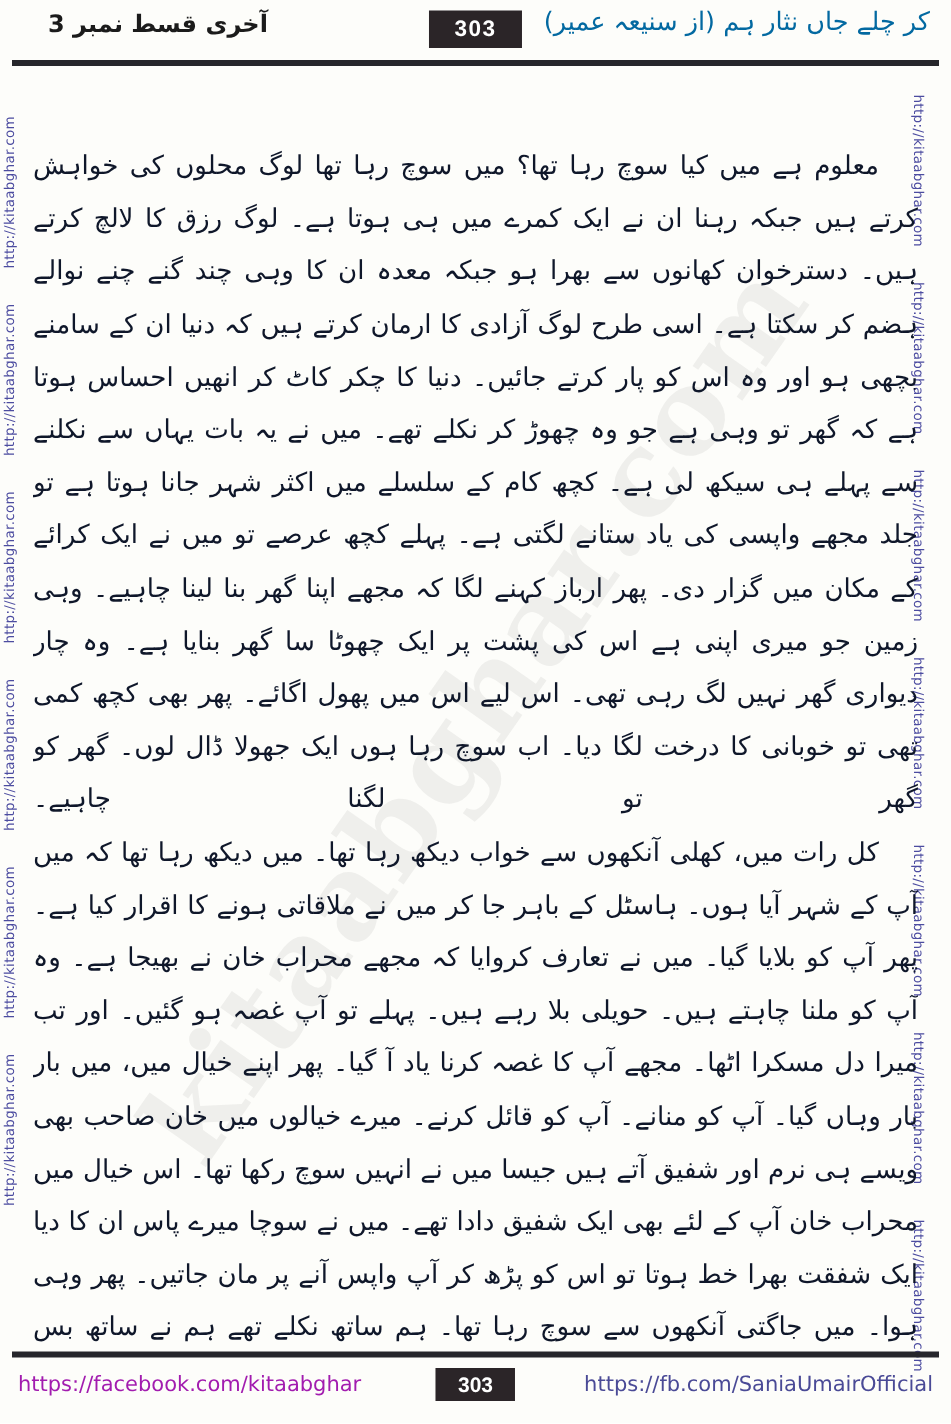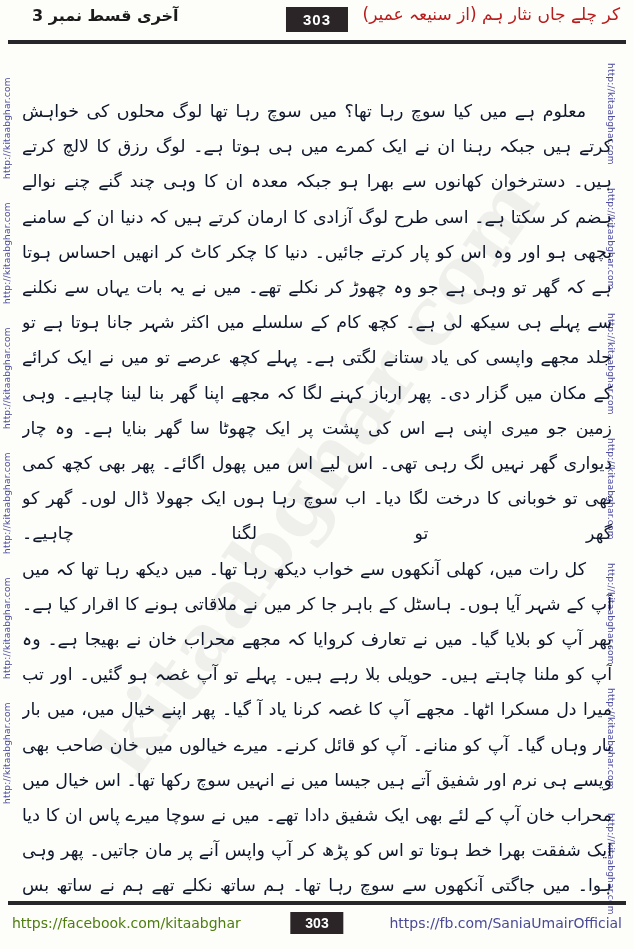--- a/index.html
+++ b/index.html
@@ -42,21 +42,21 @@
     top: 0;
     left: 0;
     right: 0;
     height: 42px;
     z-index: 3;
   }
   .hdr-right {
     position: absolute;
     right: 14px;
     top: 4px;
-    color: #b91c1c;
+    color: #0369a1;
     font-size: 17px;
     direction: rtl;
     font-family: "DejaVu Sans", sans-serif;
     white-space: nowrap;
   }
   .hdr-left {
     position: absolute;
     left: 32px;
     top: 6px;
     color: #1b1b1b;
@@ -103,21 +103,21 @@
     bottom: 6px;
     left: 0;
     right: 0;
     height: 36px;
     z-index: 3;
   }
   .ftr-left {
     position: absolute;
     left: 12px;
     top: 8px;
-    color: #4d7c0f;
+    color: #a21caf;
     font-size: 14px;
     direction: ltr;
     font-family: "DejaVu Sans", sans-serif;
     white-space: nowrap;
   }
   .ftr-right {
     position: absolute;
     right: 12px;
     top: 8px;
     color: #4a4a96;

